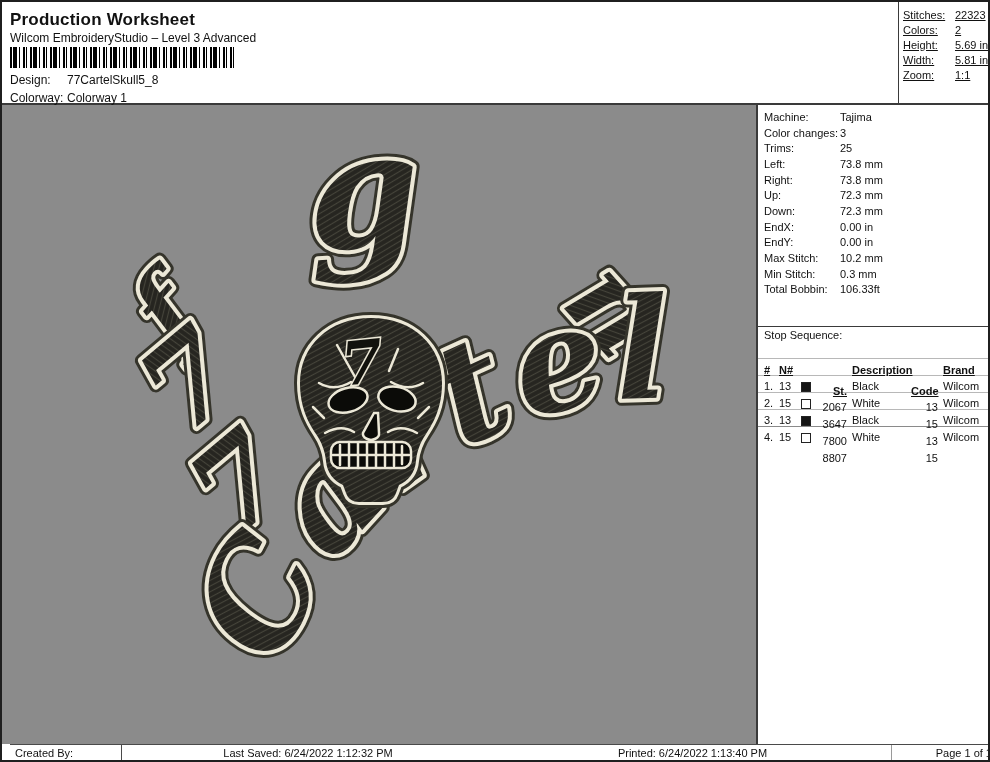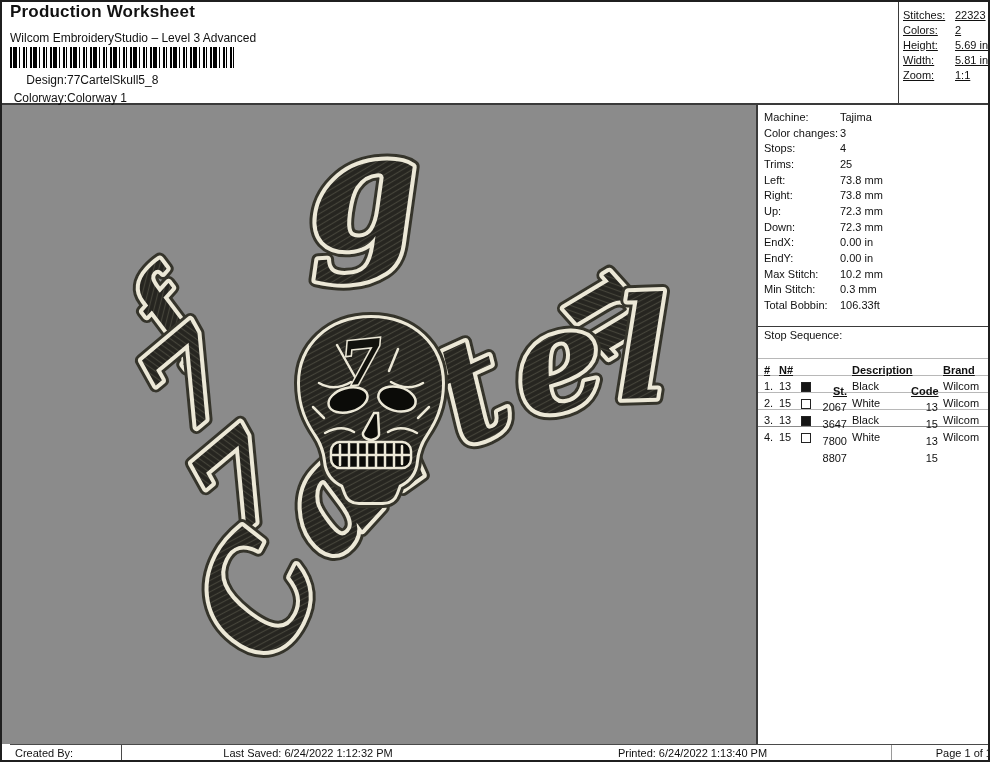--- a/index.html
+++ b/index.html
@@ -3,26 +3,26 @@
 <meta charset="utf-8">
 <style>
   html,body{margin:0;padding:0;background:#d0d0d0;}
   .page{
     position:relative;width:990px;height:762px;box-sizing:border-box;
     background:#ffffff;border:2px solid #1f1f1f;overflow:hidden;
     font-family:"Liberation Sans",sans-serif;color:#111;
   }
   
   .header{position:absolute;left:0;top:0;width:986px;height:103px;box-sizing:border-box;border-bottom:2px solid #3a3a3a;background:#fff;}
-  .title{position:absolute;left:8px;top:0;font-size:17px;font-weight:bold;letter-spacing:.2px;}
+  .title{position:absolute;left:8px;top:8px;font-size:17px;font-weight:bold;letter-spacing:.2px;}
   .subtitle{position:absolute;left:8px;top:29px;font-size:12px;}
   .barcode{position:absolute;left:8px;top:45px;width:224px;height:21px;
     background:repeating-linear-gradient(90deg,#000 0 2px,#fff 2px 3px,#000 3px 7px,#fff 7px 9px,#000 9px 10px,#fff 10px 13px,#000 13px 15px,#fff 15px 16px,#000 16px 17px,#fff 17px 20px);}
   .hfield{position:absolute;left:8px;font-size:12px;display:flex;}
-  .hfield .lbl{width:57px;text-align:right;}
+  .hfield .lbl{width:57px;}
   .f-design{top:71px;} .f-colorway{top:89px;}
   .stats{position:absolute;right:0;top:0;width:90px;height:101px;box-sizing:border-box;border-left:1px solid #3a3a3a;padding:6px 0 0 4px;font-size:11px;}
   .stats .row{display:flex;height:15px;line-height:14px;text-decoration:underline;}
   .stats .lbl{width:52px;}
   
   .canvas{position:absolute;left:0;top:103px;width:754px;height:639px;background:#8b8b8b;}
   .canvas svg{display:block;}
   .emb-under{fill:none;stroke:#35342b;stroke-width:14;stroke-linejoin:round;}
   .emb-over{fill:url(#stitch);stroke:#ece8d7;stroke-width:8;stroke-linejoin:round;paint-order:stroke;}
   .emb-txt{font-family:"DejaVu Serif",serif;font-weight:bold;font-style:italic;}
@@ -169,24 +169,20 @@
     <div class="machine">
       <div class="row">
           <span class="lbl">Machine:</span>
           <span class="val">Tajima</span>
         </div>
       <div class="row">
           <span class="lbl">Color changes:</span>
           <span class="val">3</span>
         </div>
       <div class="row">
-          <span class="lbl">Stops:</span>
-          <span class="val">4</span>
-        </div>
-      <div class="row">
           <span class="lbl">Trims:</span>
           <span class="val">25</span>
         </div>
       <div class="row">
           <span class="lbl">Left:</span>
           <span class="val">73.8 mm</span>
         </div>
       <div class="row">
           <span class="lbl">Right:</span>
           <span class="val">73.8 mm</span>

